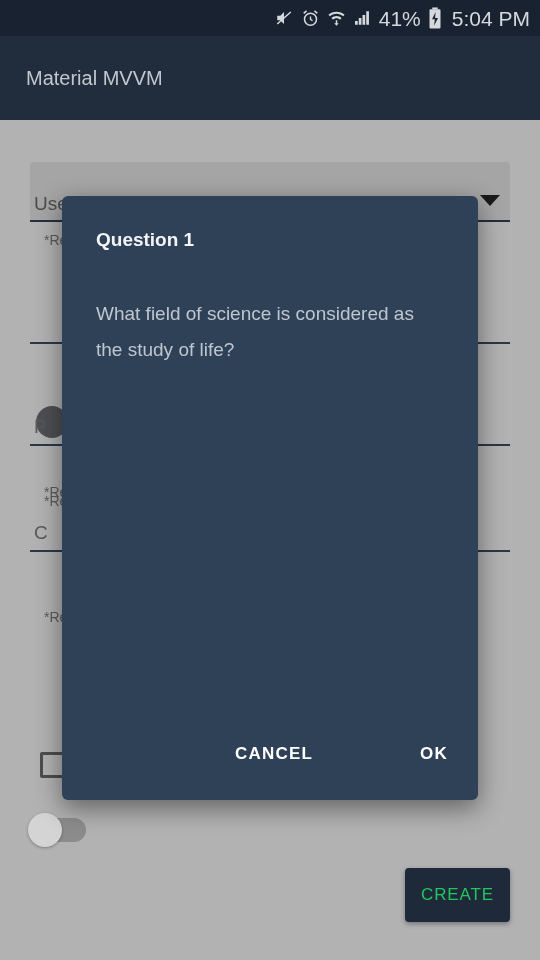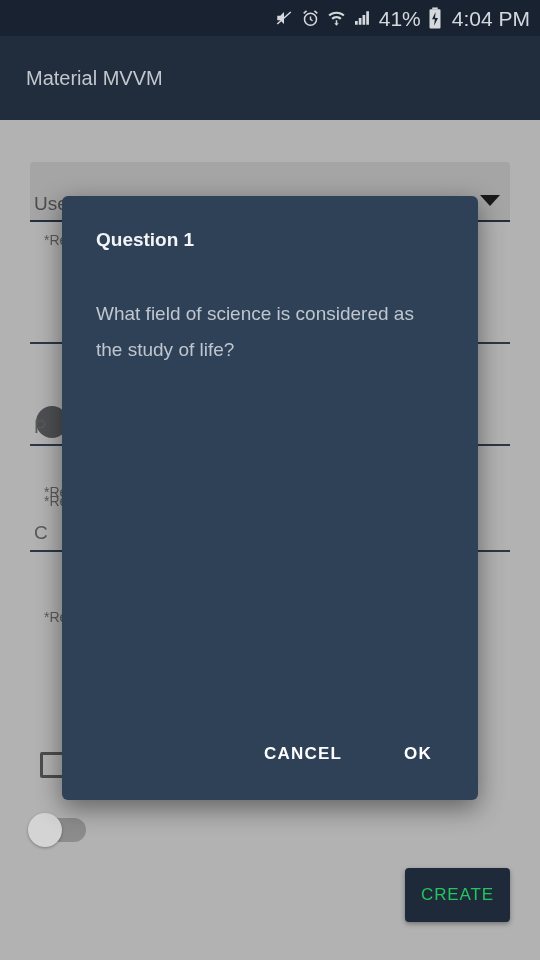--- a/index.html
+++ b/index.html
@@ -177,21 +177,22 @@
   .option-label {
     margin-left:26px;
     font-size:19px;
     color:#eef1f4;
   }
 
   .dialog-actions {
     position:absolute; left:0; bottom:22px;
     width:416px; height:48px;
     display:flex; align-items:center; justify-content:flex-end;
-    padding-right:28px;
+    padding-right:12px;
+    gap:45px;
   }
   .dlg-btn {
     color:#ffffff;
     font-size:17px;
     font-weight:bold;
     letter-spacing:1.2px;
     padding:10px 14px;
     background:transparent;
     border:none;
     font-family:"Liberation Sans", sans-serif;
@@ -234,21 +235,21 @@
       </svg>
     </span>
     <span class="status-pct">41%</span>
     <span class="sicon">
       <svg width="14" height="22" viewBox="0 0 14 24">
         <rect x="4" y="0.5" width="6" height="2.2" fill="#d5d9dd"></rect>
         <rect x="1" y="2.5" width="12" height="21" rx="1.2" fill="#d5d9dd"></rect>
         <path fill="#182231" d="M7.6 5.5L3.8 13.4h3L6 20.5l4.3-8.4H7.1z"></path>
       </svg>
     </span>
-    <span class="status-time">4:04 PM</span>
+    <span class="status-time">5:04 PM</span>
   </div>
 
   <div class="app-bar">
     <div class="app-bar-title">Material MVVM</div>
   </div>
 
   <div class="bg-content">
 
     <div class="dropdown-field">
       <span class="dropdown-label">Username</span>

